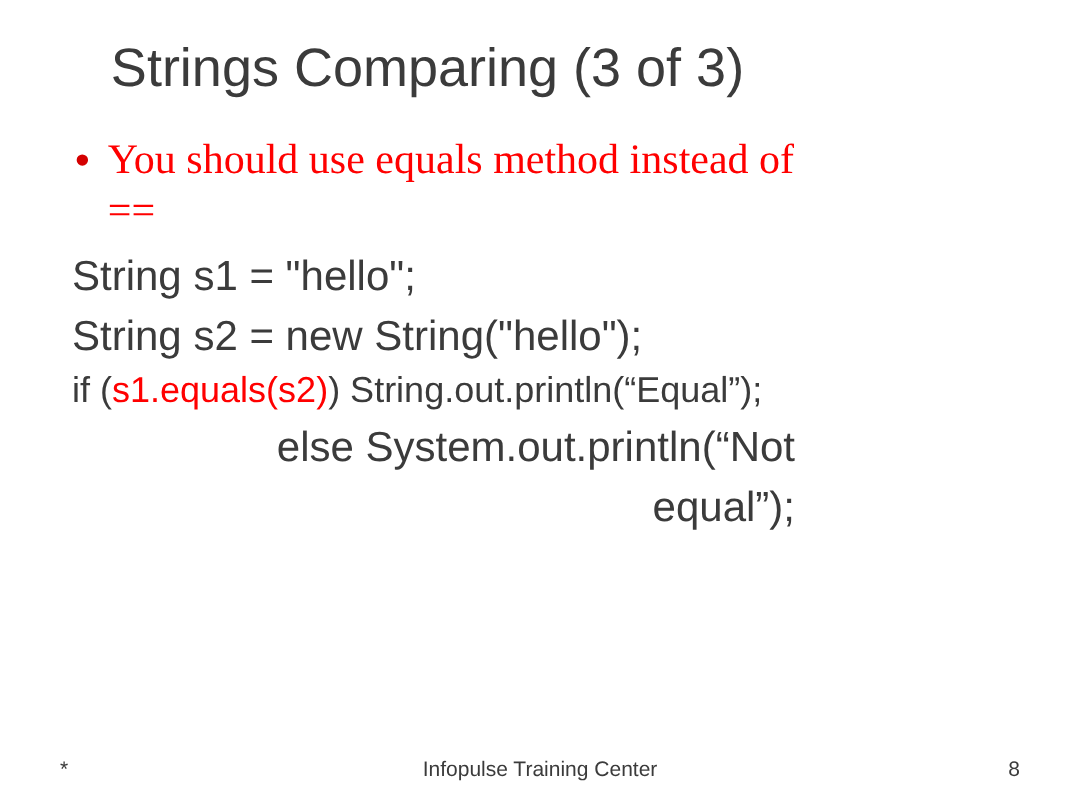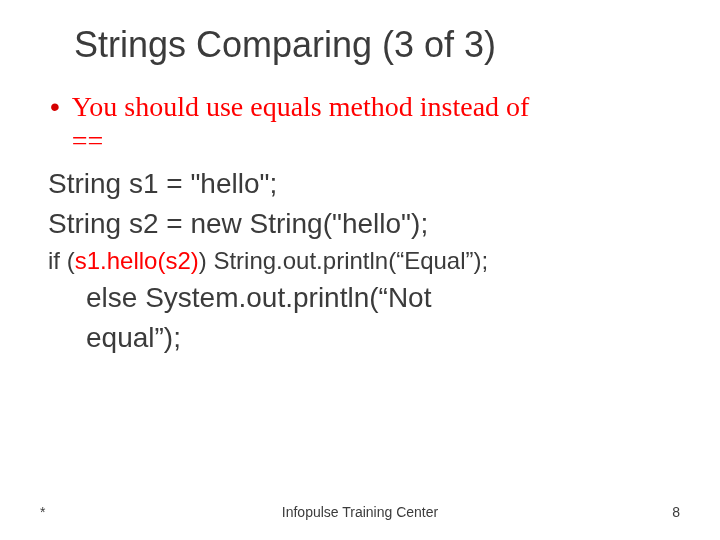--- a/index.html
+++ b/index.html
@@ -56,20 +56,21 @@
   .code-line-medium {
     color: #3b3b3b;
     font-size: 24px;
     line-height: 34px;
   }
   .highlight {
     color: #ff0000;
   }
   .else-line {
     padding-left: 38px;
+    text-align: right;
   }
   .footer {
     position: absolute;
     bottom: 20px;
     left: 0;
     width: 720px;
     box-sizing: border-box;
     padding: 0 40px;
     display: flex;
     justify-content: space-between;
@@ -99,21 +100,21 @@
 
   <div class="content">
 
     <div class="bullet-row">
       <div class="bullet-dot">•</div>
       <div class="bullet-text">You should use equals method instead of ==</div>
     </div>
 
     <div class="code-line-large">String s1 = "hello";</div>
     <div class="code-line-large">String s2 = new String("hello");</div>
-    <div class="code-line-medium"><span>if (</span><span class="highlight">s1.hello(s2)</span><span>) String.out.println(“Equal”);</span></div>
+    <div class="code-line-medium"><span>if (</span><span class="highlight">s1.equals(s2)</span><span>) String.out.println(“Equal”);</span></div>
     <div class="code-line-large else-line">else System.out.println(“Not equal”);</div>
 
   </div>
 
   <div class="footer">
     <div class="footer-center">Infopulse Training Center</div>
     <div class="footer-left">*</div>
     <div class="footer-right">8</div>
   </div>
 

